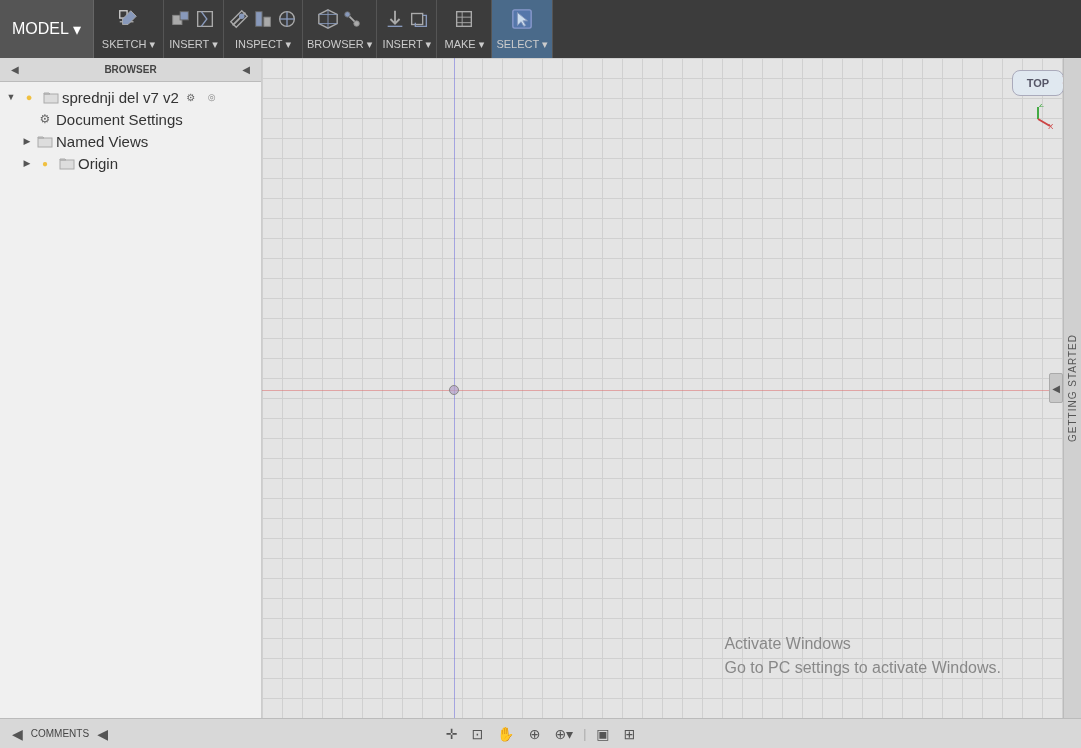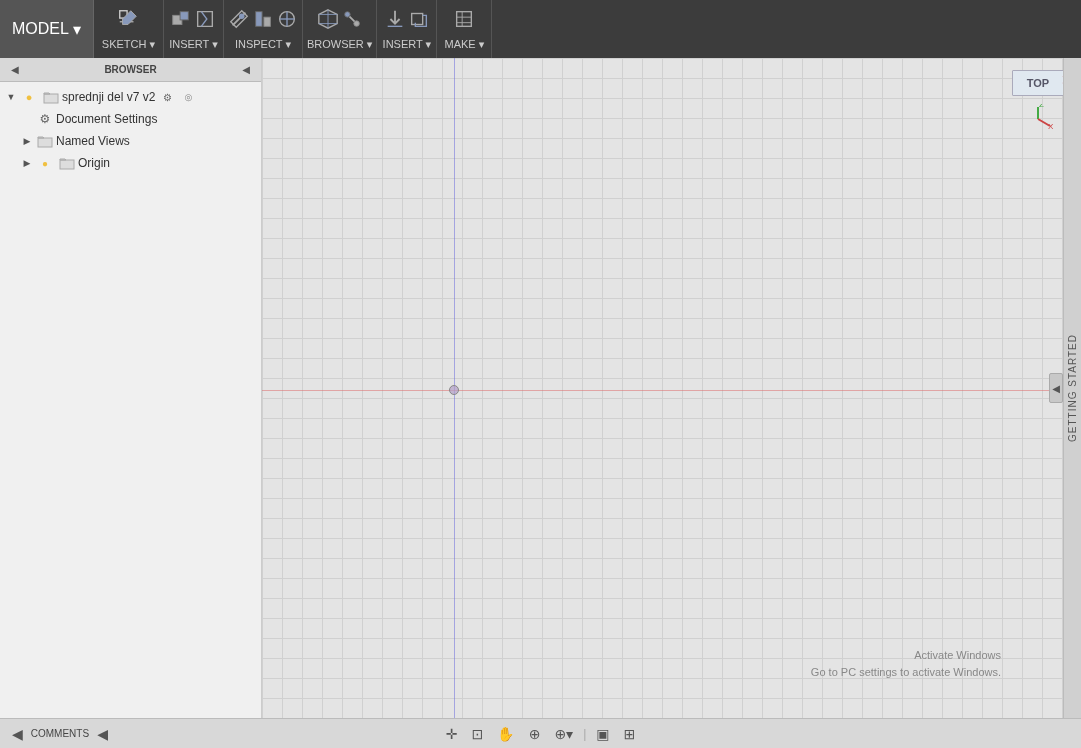--- a/index.html
+++ b/index.html
@@ -111,21 +111,21 @@
       cursor: pointer;
       height: 22px;
     }
 
     .tree-item.root { padding-left: 4px; }
     .tree-item.level1 { padding-left: 20px; }
 
     .tree-toggle { width: 14px; height: 14px; display: flex; align-items: center; justify-content: center; font-size: 9px; color: #555; flex-shrink: 0; }
     .tree-icon { width: 16px; height: 16px; margin: 0 3px; flex-shrink: 0; font-size: 11px; display: flex; align-items: center; justify-content: center; }
 
-    .tree-label { font-size: 12px; color: #333; }
+    .tree-label { font-size: 15px; color: #333; }
 
     
     #viewport {
       flex: 1;
       position: relative;
       background: #e4e4e4;
       overflow: hidden;
     }
 
     
@@ -178,21 +178,21 @@
       width: 70px;
       display: flex;
       flex-direction: column;
       align-items: center;
       gap: 4px;
     }
 
     .cube-top {
       background: #e0e8f0;
       border: 1px solid #aab;
-      border-radius: 1px;
+      border-radius: 8px;
       padding: 6px 14px;
       font-size: 11px;
       font-weight: bold;
       color: #556;
       cursor: pointer;
       text-align: center;
     }
 
     
     #close-btn {
@@ -290,23 +290,23 @@
       gap: 8px;
       font-size: 10px;
       color: #555;
     }
 
     
     .activate-watermark {
       position: absolute;
       bottom: 38px;
       right: 80px;
-      font-size: 11px;
+      font-size: 16px;
       color: #888;
-      text-align: right;
+      text-align: left;
       line-height: 1.5;
     }
 
     .folder-icon-open {
       color: #d4a020;
       font-size: 13px;
     }
 
     .settings-icon {
       color: #666;
@@ -446,20 +446,34 @@
         </svg>
       </div>
     </div>
     <div class="label">
       <span>MAKE</span>
       <span class="arrow">▾</span>
     </div>
   </div>
 
 
+  <div class="toolbar-multi active" style="min-width:60px; background: #4a6a8a;">
+    <div class="icon-row">
+      <div class="icon-btn">
+        <svg class="svg-icon" viewBox="0 0 24 24">
+          <rect x="2" y="2" width="20" height="20" fill="#5577aa" stroke="#8899cc" stroke-width="1.5" rx="2"></rect>
+          <path d="M7 5 L7 19 L11 15 L14 20 L16 19 L13 14 L18 14 Z" fill="#ccddee" stroke="#8899bb" stroke-width="1"></path>
+        </svg>
+      </div>
+    </div>
+    <div class="label" style="color:#ccc;">
+      <span>SELECT</span>
+      <span class="arrow">▾</span>
+    </div>
+  </div>
 
 </div>
 
 <div id="main">
 
   <div id="sidebar">
     <div id="browser-header">
       <div class="browser-nav">
         <span class="nav-btn">◀</span>
       </div>

